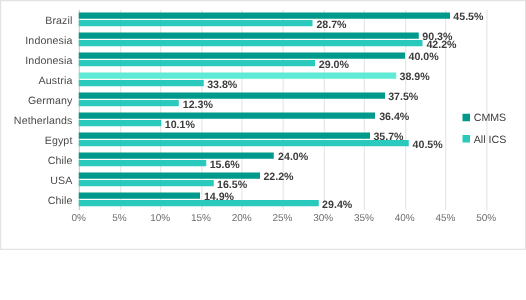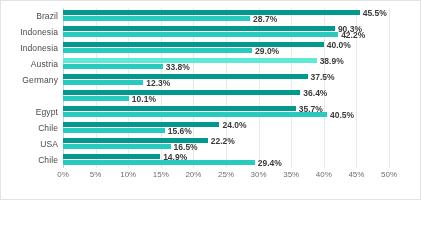--- a/index.html
+++ b/index.html
@@ -180,20 +180,21 @@
         <div class="cat-row" style="top: 64px;">
           <div class="cat-label">Germany</div>
           <div class="bar cmms" style="width: 244.5px; background: rgb(0, 153, 140);">
             <span class="bar-value">37.5%</span>
           </div>
           <div class="bar allics" style="width: 80.196px; background: rgb(42, 201, 189);">
             <span class="bar-value">12.3%</span>
           </div>
         </div>
         <div class="cat-row" style="top: 80px;">
+          <div class="cat-label">Netherlands</div>
           <div class="bar cmms" style="width: 237.328px; background: rgb(0, 153, 140);">
             <span class="bar-value">36.4%</span>
           </div>
           <div class="bar allics" style="width: 65.852px; background: rgb(42, 201, 189);">
             <span class="bar-value">10.1%</span>
           </div>
         </div>
         <div class="cat-row" style="top: 96px;">
           <div class="cat-label">Egypt</div>
           <div class="bar cmms" style="width: 232.764px; background: rgb(0, 153, 140);">
@@ -240,14 +241,24 @@
       <div class="tick" style="left: 97.8px;">15%</div>
       <div class="tick" style="left: 130.4px;">20%</div>
       <div class="tick" style="left: 163px;">25%</div>
       <div class="tick" style="left: 195.6px;">30%</div>
       <div class="tick" style="left: 228.2px;">35%</div>
       <div class="tick" style="left: 260.8px;">40%</div>
       <div class="tick" style="left: 293.4px;">45%</div>
       <div class="tick" style="left: 326px;">50%</div>
     </div>
 
+  <div id="legend">
+      <div class="legend-row">
+        <span class="legend-swatch" style="background: rgb(0, 153, 140);"></span>
+        <span class="legend-label">CMMS</span>
+      </div>
+      <div class="legend-row">
+        <span class="legend-swatch" style="background: rgb(42, 201, 189);"></span>
+        <span class="legend-label">All ICS</span>
+      </div>
+    </div>
 
 </div>
 
 </body></html>

